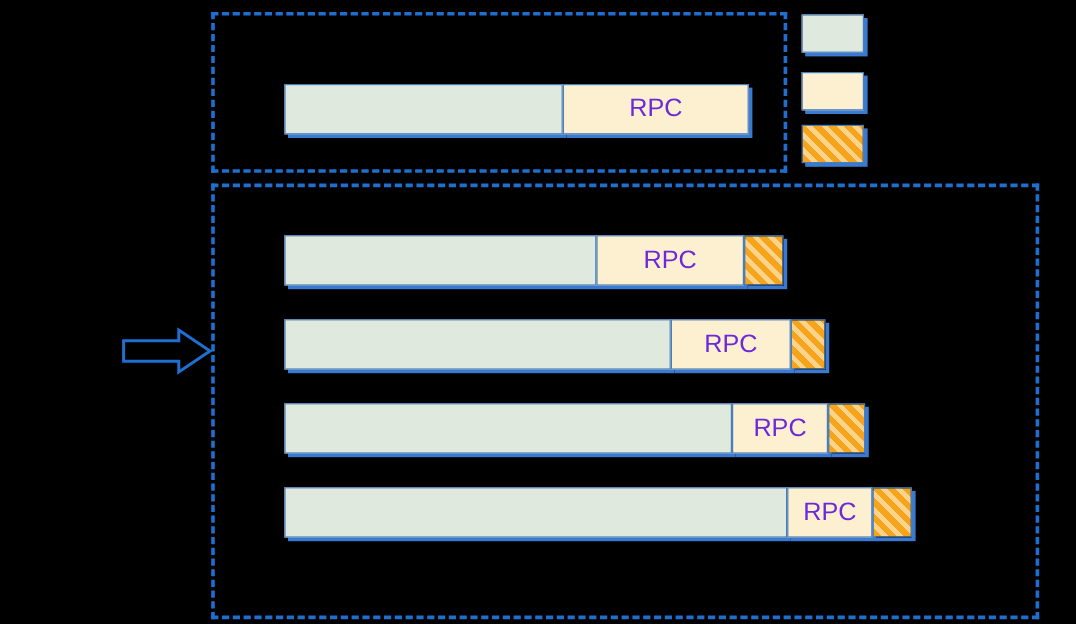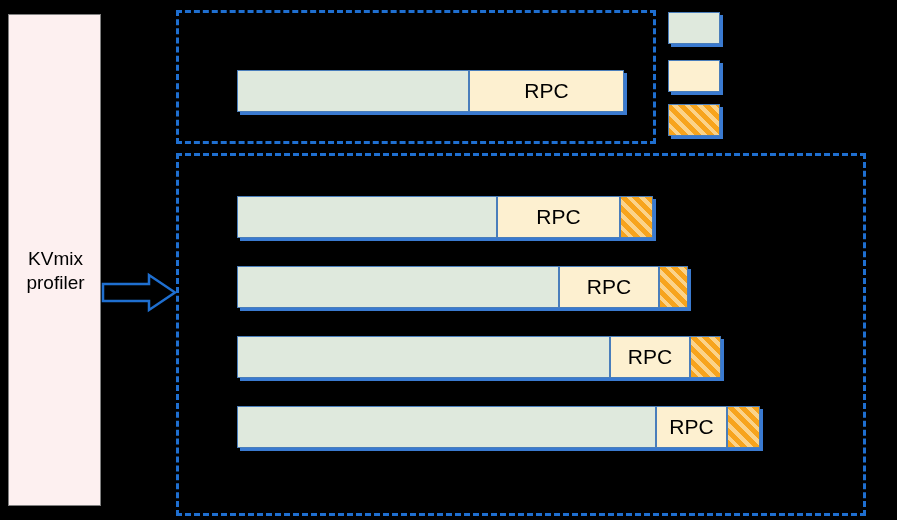--- a/index.html
+++ b/index.html
@@ -80,21 +80,21 @@
     box-sizing: border-box;
     border: 1px solid #4a7ebb;
     box-shadow: 3px 3px 0 0 #3a7ad0;
   }
   .seg-compute {
     background: #dfe9dd;
     left: 0;
   }
   .seg-rpc {
     background: #fdf0d0;
-    color: #000000;
+    color: #6d28d9;
     font-size: 21px;
     display: flex;
     align-items: center;
     justify-content: center;
   }
   .seg-extra {
     background: repeating-linear-gradient(
       45deg,
       #f7a41d 0px,
       #f7a41d 5px,
@@ -128,24 +128,20 @@
       #f7a41d 5px,
       #fbd38a 5px,
       #fbd38a 9px
     ); }
 </style>
 </head>
 <body>
 
 <div id="root">
 
-  <div class="profiler-box">
-    <div class="profiler-label">KVmix
-profiler</div>
-  </div>
 
   <div class="arrow-wrap">
     <svg width="78" height="42" viewBox="0 0 78 42" xmlns="http://www.w3.org/2000/svg">
       <path d="M2 12 L48 12 L48 3 L74 20.5 L48 38 L48 29 L2 29 Z" fill="none" stroke="#1f6fd0" stroke-width="2.5"></path>
     </svg>
   </div>
 
   <div class="panel panel-top">
     <div class="bar-row" style="left:58px; top:57px; width:390px;">
       <div class="seg seg-compute" style="left:0px; width:232px;"></div>

